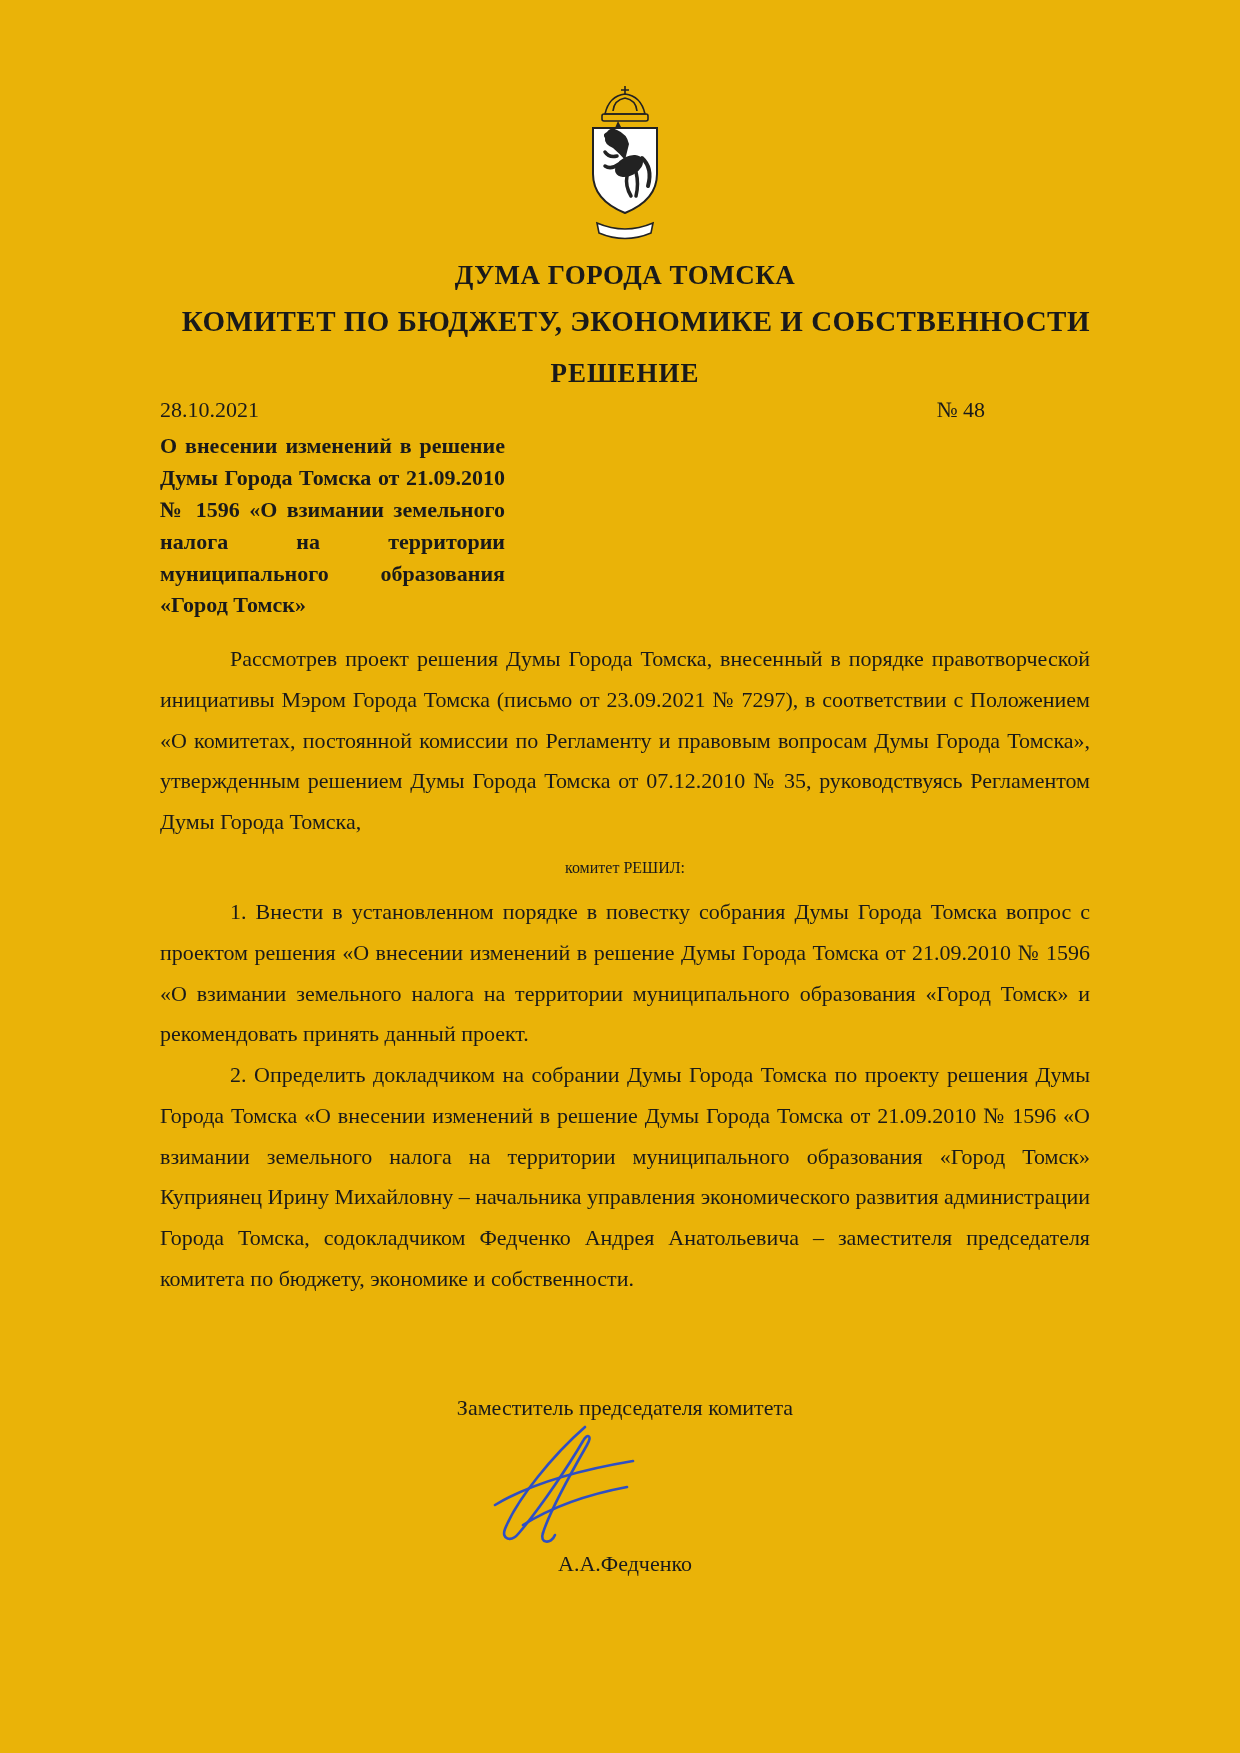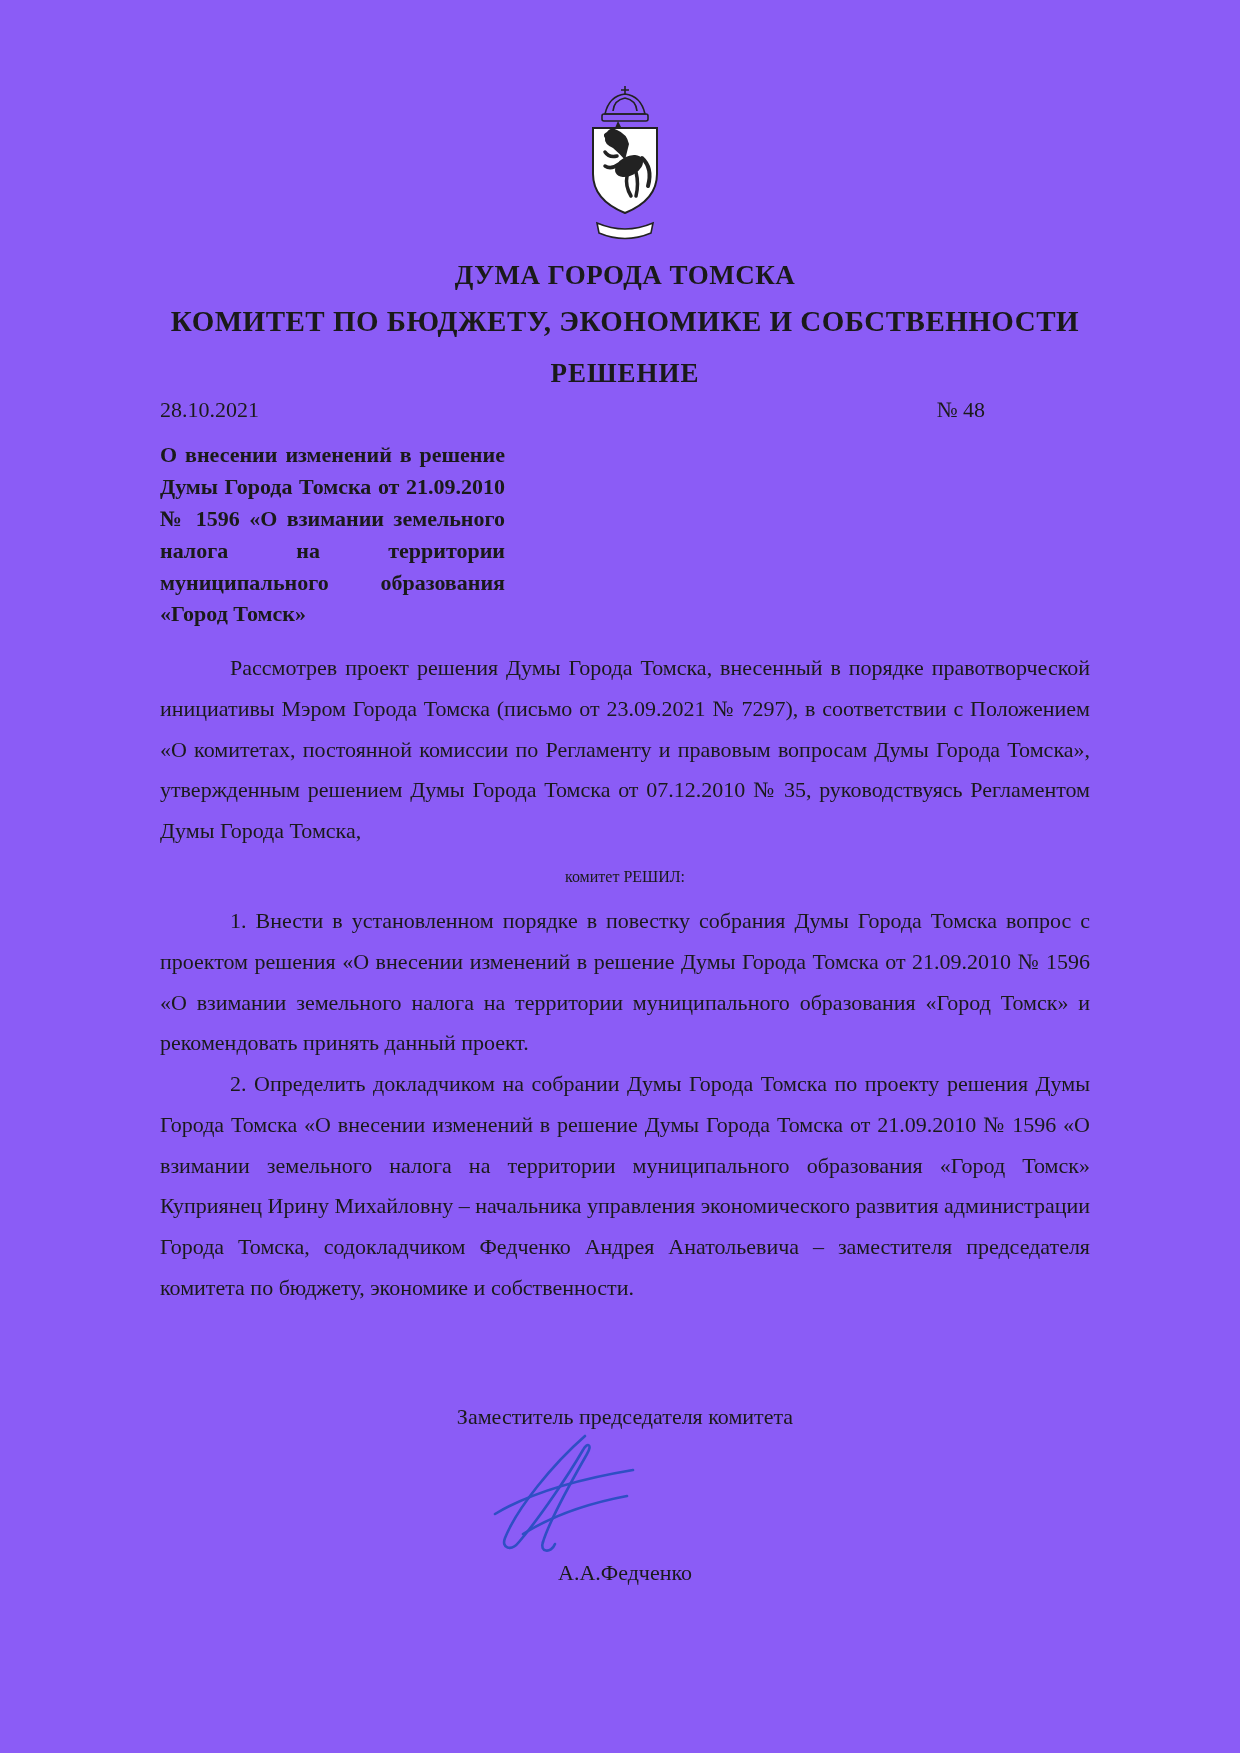--- a/index.html
+++ b/index.html
@@ -5,42 +5,42 @@
   html, body {
     margin: 0;
     padding: 0;
     background: #ffffff;
   }
   .page {
     position: relative;
     width: 1240px;
     height: 1753px;
     margin: 0 auto;
-    background: #8b5cf6;
+    background: #eab308;
     color: #1a1a1a;
     font-family: "Liberation Serif", serif;
     overflow: hidden;
     box-sizing: border-box;
     padding: 0 150px 10px 160px;
   }
   .emblem {
     width: 100px;
     margin: 82px auto 16px auto;
     display: block;
   }
   .emblem svg { display: block; width: 100%; height: auto; }
   .org-line-1 {
     text-align: center;
     font-weight: bold;
     font-size: 27px;
     letter-spacing: 0.5px;
     margin-top: 14px;
   }
   .org-line-2 {
-    text-align: center;
+    text-align: right;
     font-weight: bold;
     font-size: 29px;
     letter-spacing: 0.5px;
     margin-top: 14px;
   }
   .doc-type {
     text-align: center;
     font-weight: bold;
     font-size: 27px;
     letter-spacing: 1px;
@@ -54,21 +54,21 @@
     margin-top: 8px;
     gap: 19px;
   }
   .meta-row .doc-number { margin-right: 105px; }
   .subject {
     width: 345px;
     font-weight: bold;
     font-size: 22px;
     line-height: 1.45;
     text-align: justify;
-    margin-top: 16px;
+    margin-top: 7px;
   }
   .body-par {
     font-size: 22px;
     line-height: 1.85;
     text-align: justify;
     text-indent: 70px;
     margin: 0;
   }
   .preamble { margin-top: 18px; }
   .resolved-heading {

